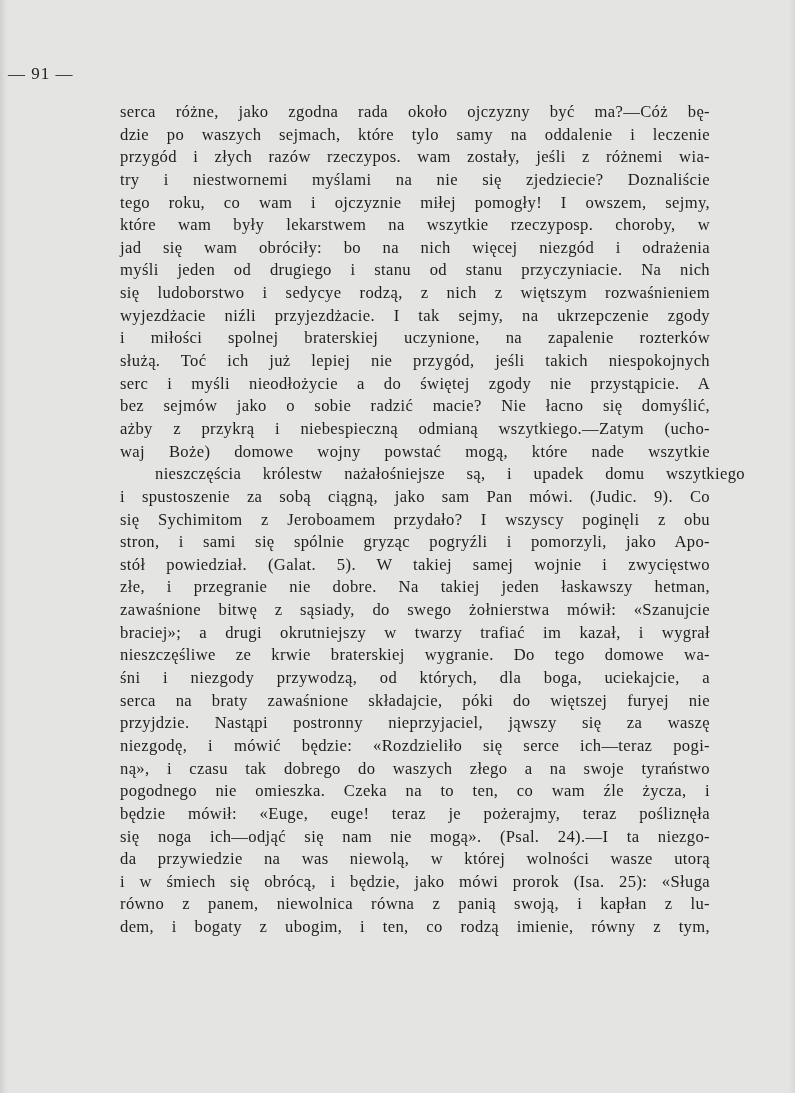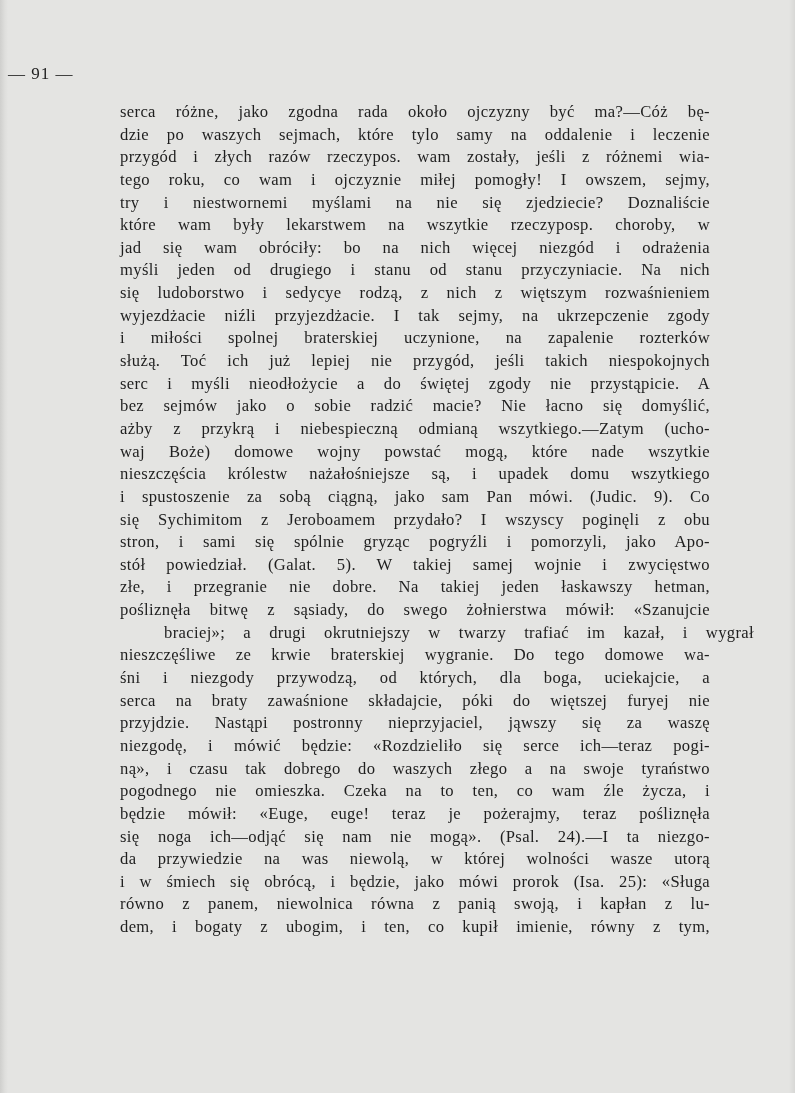--- a/index.html
+++ b/index.html
@@ -39,47 +39,47 @@
 
 <div class="edge"></div>
 <div class="edge-right"></div>
 
 <div class="page-number">— 91 —</div>
 
 <div class="text-block" id="text-block">
     <span class="line" style="display: block; width: 590px;">serca różne, jako zgodna rada około ojczyzny być ma?—Cóż bę-</span>
     <span class="line" style="display: block; width: 590px;">dzie po waszych sejmach, które tylo samy na oddalenie i leczenie</span>
     <span class="line" style="display: block; width: 590px;">przygód i złych razów rzeczypos. wam zostały, jeśli z różnemi wia-</span>
+    <span class="line" style="display: block; width: 590px;">try i niestwornemi myślami na nie się zjedziecie? Doznaliście</span>
     <span class="line" style="display: block; width: 590px;">tego roku, co wam i ojczyznie miłej pomogły! I owszem, sejmy,</span>
-    <span class="line" style="display: block; width: 590px;">try i niestwornemi myślami na nie się zjedziecie? Doznaliście</span>
     <span class="line" style="display: block; width: 590px;">które wam były lekarstwem na wszytkie rzeczyposp. choroby, w</span>
     <span class="line" style="display: block; width: 590px;">jad się wam obróciły: bo na nich więcej niezgód i odrażenia</span>
     <span class="line" style="display: block; width: 590px;">myśli jeden od drugiego i stanu od stanu przyczyniacie. Na nich</span>
     <span class="line" style="display: block; width: 590px;">się ludoborstwo i sedycye rodzą, z nich z więtszym rozwaśnieniem</span>
     <span class="line" style="display: block; width: 590px;">wyjezdżacie niźli przyjezdżacie. I tak sejmy, na ukrzepczenie zgody</span>
     <span class="line" style="display: block; width: 590px;">i miłości spolnej braterskiej uczynione, na zapalenie rozterków</span>
     <span class="line" style="display: block; width: 590px;">służą. Toć ich już lepiej nie przygód, jeśli takich niespokojnych</span>
     <span class="line" style="display: block; width: 590px;">serc i myśli nieodłożycie a do świętej zgody nie przystąpicie. A</span>
     <span class="line" style="display: block; width: 590px;">bez sejmów jako o sobie radzić macie? Nie łacno się domyślić,</span>
     <span class="line" style="display: block; width: 590px;">ażby z przykrą i niebespieczną odmianą wszytkiego.—Zatym (ucho-</span>
     <span class="line" style="display: block; width: 590px;">waj Boże) domowe wojny powstać mogą, które nade wszytkie</span>
-    <span class="line" style="display: block; width: 590px;">nieszczęścia królestw nażałośniejsze są, i upadek domu wszytkiego</span>
+    <span class="line" style="display: block; width: 590px; margin-left: 35px;">nieszczęścia królestw nażałośniejsze są, i upadek domu wszytkiego</span>
     <span class="line" style="display: block; width: 590px;">i spustoszenie za sobą ciągną, jako sam Pan mówi. (Judic. 9). Co</span>
     <span class="line" style="display: block; width: 590px;">się Sychimitom z Jeroboamem przydało? I wszyscy poginęli z obu</span>
     <span class="line" style="display: block; width: 590px;">stron, i sami się spólnie gryząc pogryźli i pomorzyli, jako Apo-</span>
     <span class="line" style="display: block; width: 590px;">stół powiedział. (Galat. 5). W takiej samej wojnie i zwycięstwo</span>
     <span class="line" style="display: block; width: 590px;">złe, i przegranie nie dobre. Na takiej jeden łaskawszy hetman,</span>
-    <span class="line" style="display: block; width: 590px;">pośliznęła bitwę z sąsiady, do swego żołnierstwa mówił: «Szanujcie</span>
-    <span class="line" style="display: block; width: 590px; margin-left: 44px;">braciej»; a drugi okrutniejszy w twarzy trafiać im kazał, i wygrał</span>
+    <span class="line" style="display: block; width: 590px;">zawaśnione bitwę z sąsiady, do swego żołnierstwa mówił: «Szanujcie</span>
+    <span class="line" style="display: block; width: 590px;">braciej»; a drugi okrutniejszy w twarzy trafiać im kazał, i wygrał</span>
     <span class="line" style="display: block; width: 590px;">nieszczęśliwe ze krwie braterskiej wygranie. Do tego domowe wa-</span>
     <span class="line" style="display: block; width: 590px;">śni i niezgody przywodzą, od których, dla boga, uciekajcie, a</span>
     <span class="line" style="display: block; width: 590px;">serca na braty zawaśnione składajcie, póki do więtszej furyej nie</span>
     <span class="line" style="display: block; width: 590px;">przyjdzie. Nastąpi postronny nieprzyjaciel, jąwszy się za waszę</span>
     <span class="line" style="display: block; width: 590px;">niezgodę, i mówić będzie: «Rozdzieliło się serce ich—teraz pogi-</span>
     <span class="line" style="display: block; width: 590px;">ną», i czasu tak dobrego do waszych złego a na swoje tyraństwo</span>
     <span class="line" style="display: block; width: 590px;">pogodnego nie omieszka. Czeka na to ten, co wam źle życza, i</span>
     <span class="line" style="display: block; width: 590px;">będzie mówił: «Euge, euge! teraz je pożerajmy, teraz pośliznęła</span>
     <span class="line" style="display: block; width: 590px;">się noga ich—odjąć się nam nie mogą». (Psal. 24).—I ta niezgo-</span>
     <span class="line" style="display: block; width: 590px;">da przywiedzie na was niewolą, w której wolności wasze utorą</span>
     <span class="line" style="display: block; width: 590px;">i w śmiech się obrócą, i będzie, jako mówi prorok (Isa. 25): «Sługa</span>
     <span class="line" style="display: block; width: 590px;">równo z panem, niewolnica równa z panią swoją, i kapłan z lu-</span>
-    <span class="line last" style="display: block; width: 590px;">dem, i bogaty z ubogim, i ten, co kupił imienie, równy z tym,</span>
+    <span class="line last" style="display: block; width: 590px;">dem, i bogaty z ubogim, i ten, co rodzą imienie, równy z tym,</span>
   </div>
 
 </body></html>

